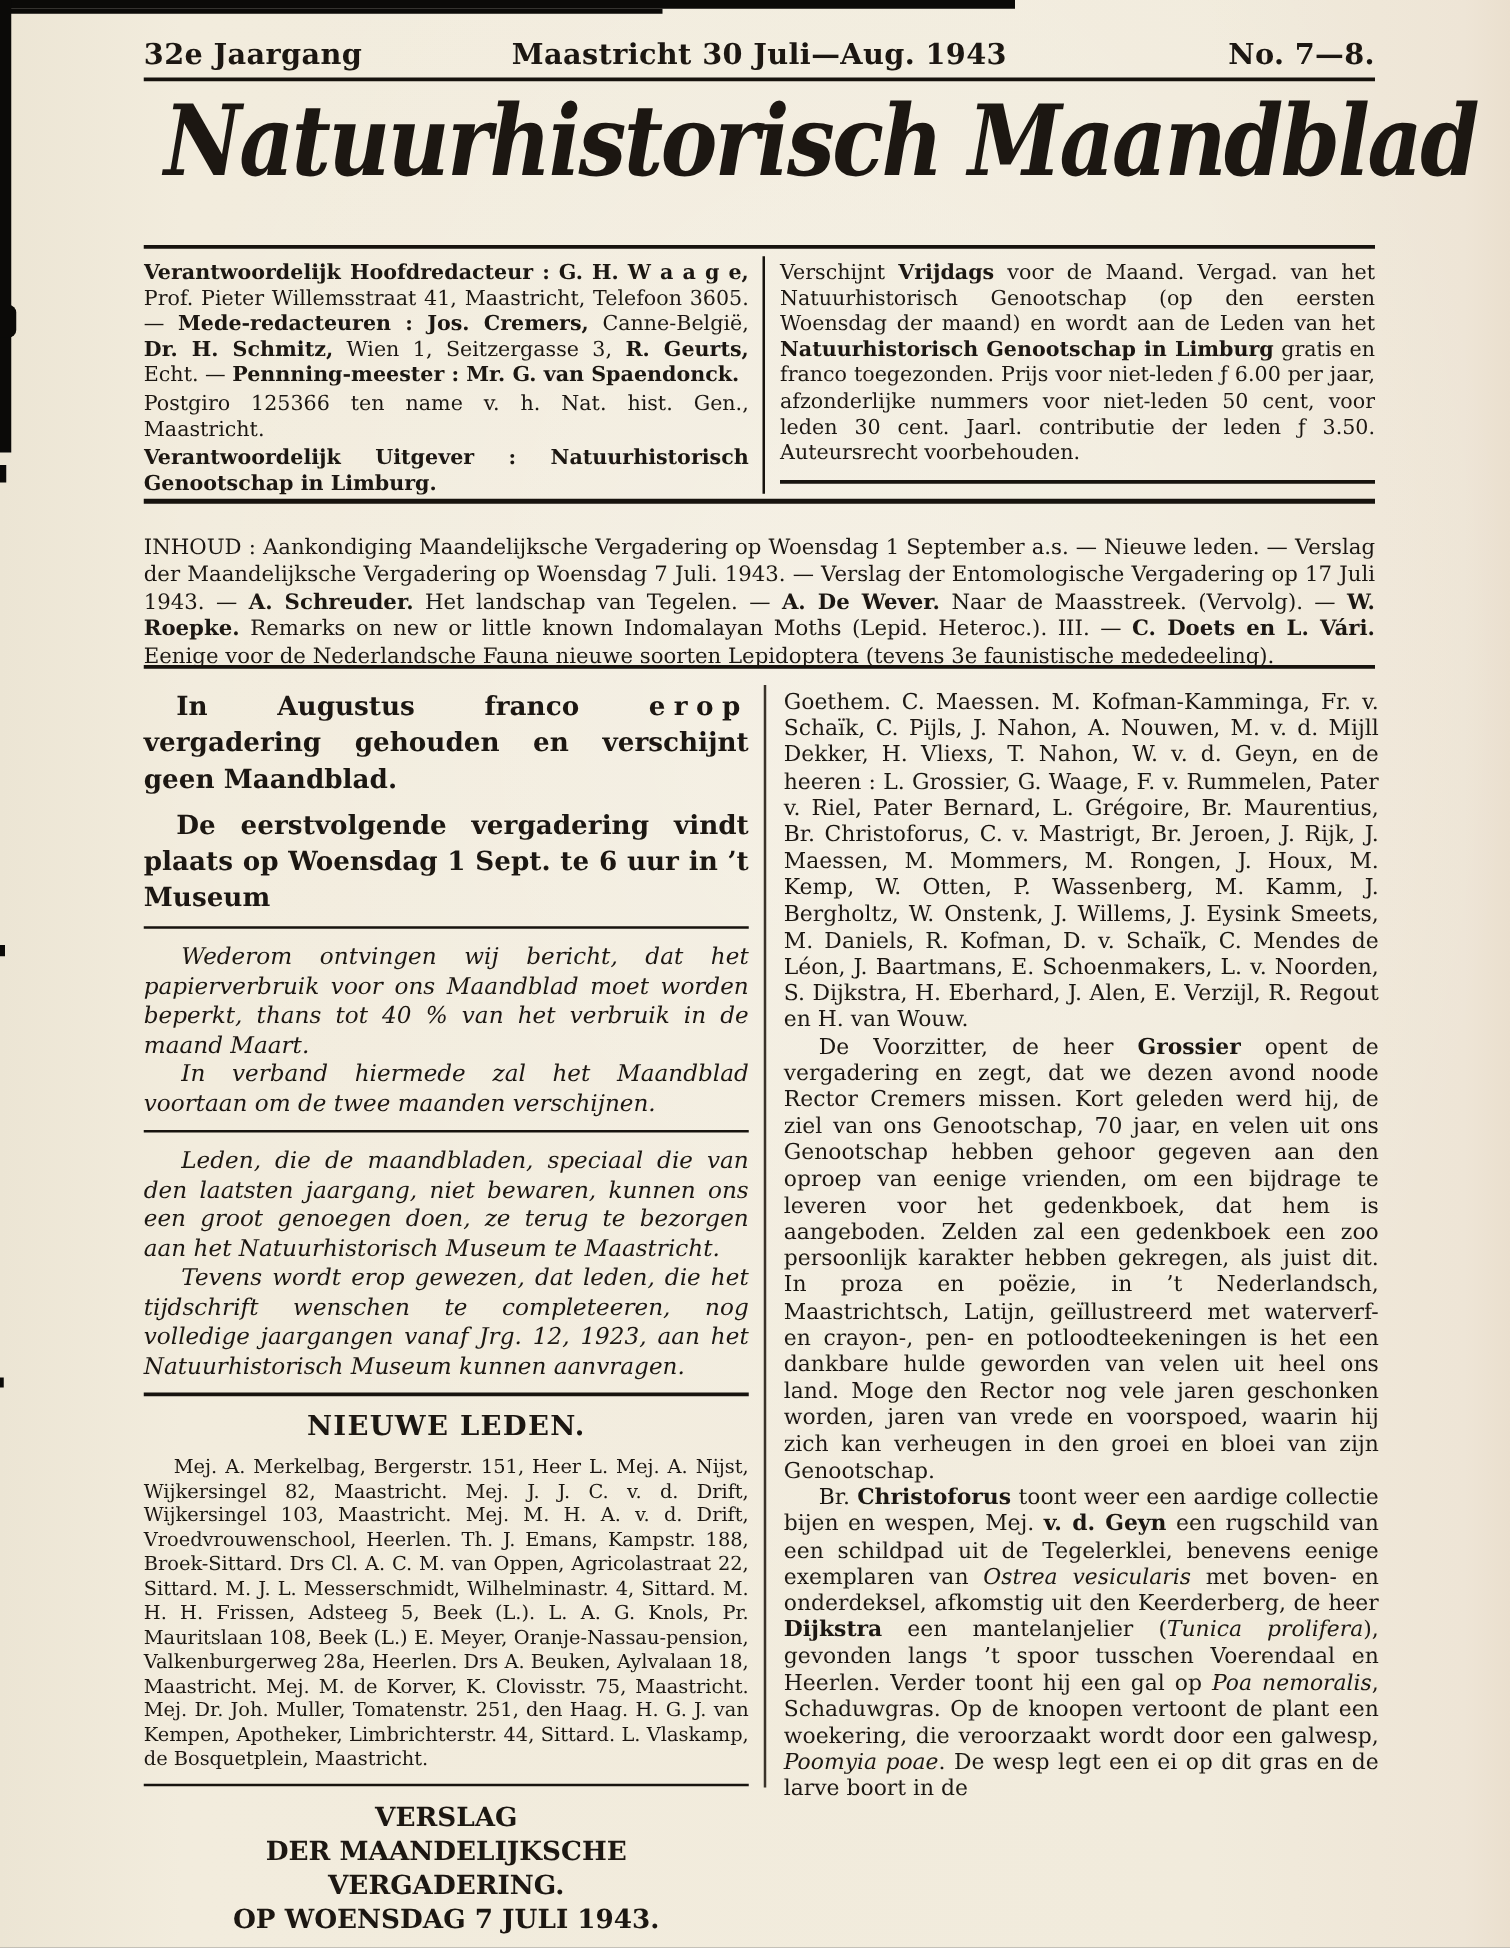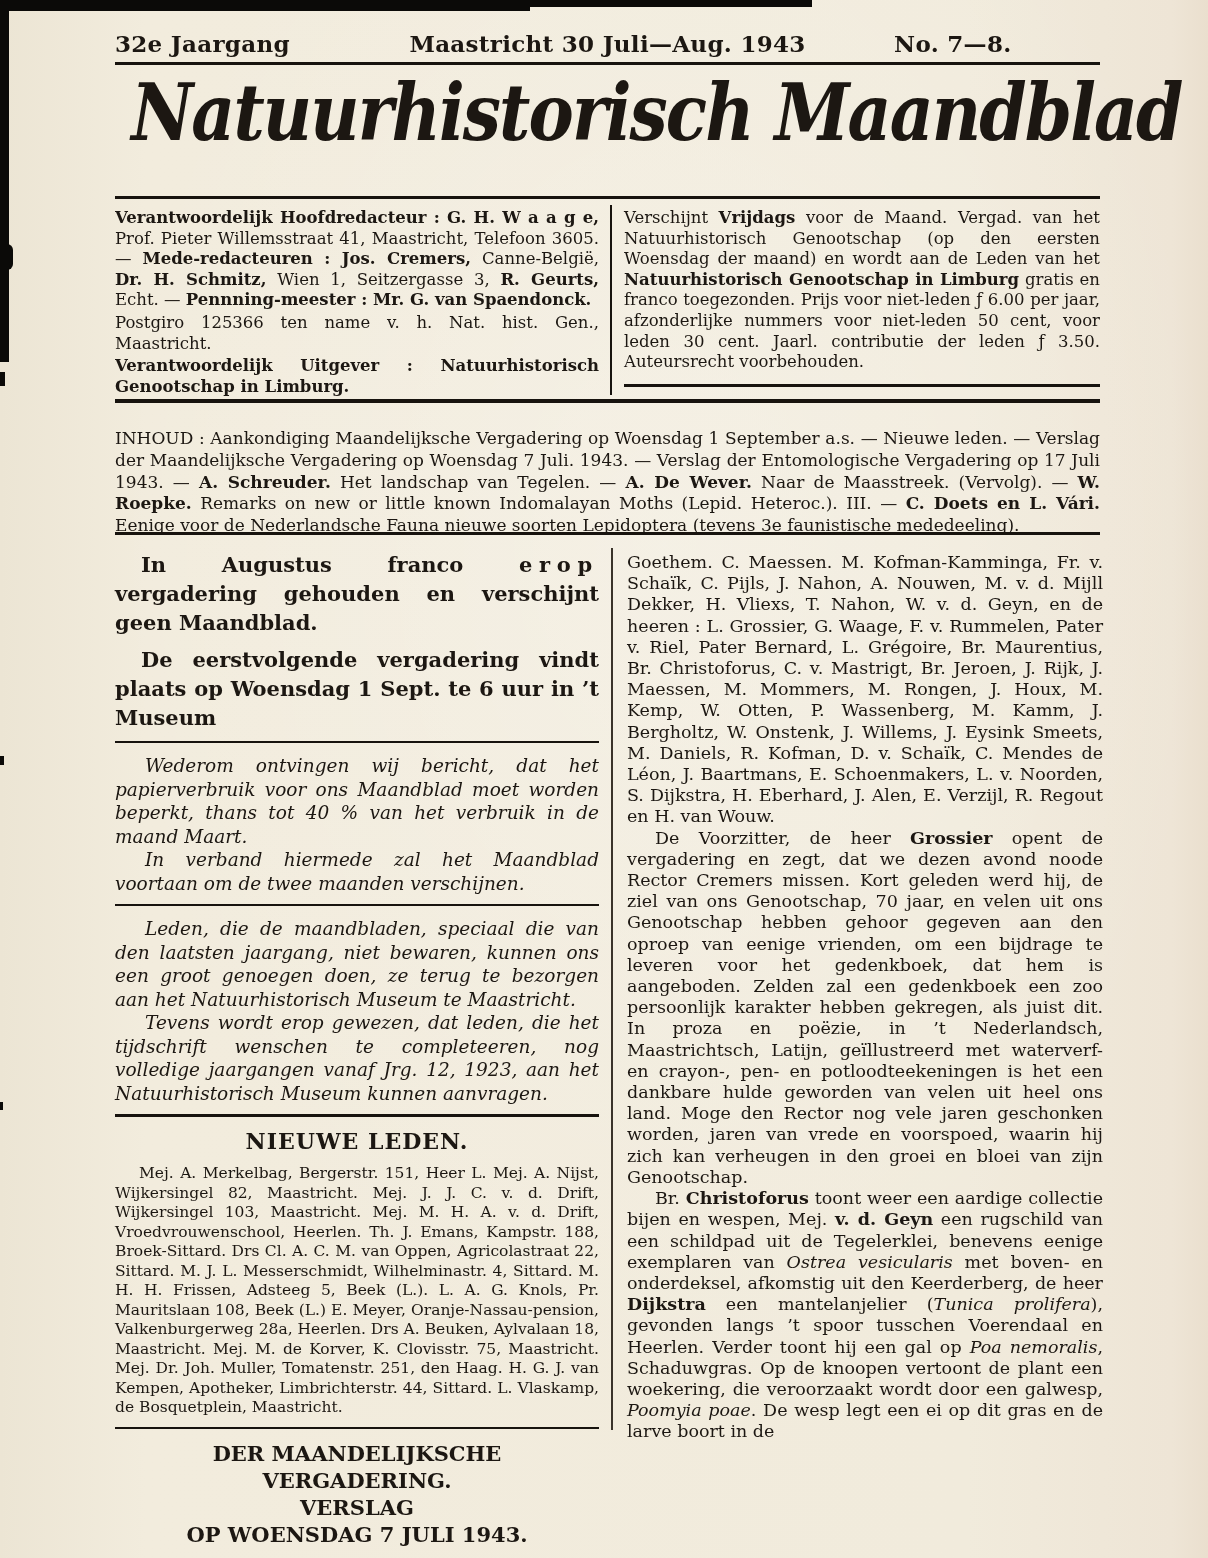--- a/index.html
+++ b/index.html
@@ -28,21 +28,21 @@
   .rule-c{top:399px;height:4px;}
   .rule-d{top:532px;height:3px;}
 
   .issue-header{
     position:absolute;left:115px;top:30px;width:985px;
     display:grid;grid-template-columns:1fr auto 1fr;align-items:baseline;
     font-weight:bold;font-size:23px;letter-spacing:.3px;
   }
   .issue-header .left{text-align:left;}
   .issue-header .mid{text-align:center;}
-  .issue-header .right{text-align:center;}
+  .issue-header .right{text-align:right;}
 
   .masthead-title{
     position:absolute;left:115px;top:66px;width:985px;margin:0;
     text-align:right;font-weight:bold;font-size:70px;white-space:nowrap;font-style:italic;
   }
   .masthead-title .stretch{
     display:inline-block;transform:scale(.97,1.12);transform-origin:top center;
     letter-spacing:-2px;
   }
   .masthead-subtitle{
@@ -154,22 +154,22 @@
     <div class="hr"></div>
     <div>
         <p class="notice-p"><span>Leden, die de maandbladen, speciaal die van den laatsten jaargang, niet bewaren, kunnen ons een groot genoegen doen, ze terug te bezorgen aan het Natuurhistorisch Museum te Maastricht.</span></p>
         <p class="notice-p"><span>Tevens wordt erop gewezen, dat leden, die het tijdschrift wenschen te completeeren, nog volledige jaargangen vanaf Jrg. 12, 1923, aan het Natuurhistorisch Museum kunnen aanvragen.</span></p>
       </div>
     <div class="hr hr-heavy"></div>
     <h2 class="section-heading">NIEUWE LEDEN.</h2>
     <p class="members">Mej. A. Merkelbag, Bergerstr. 151, Heer L. Mej. A. Nijst, Wijkersingel 82, Maastricht. Mej. J. J. C. v. d. Drift, Wijkersingel 103, Maastricht. Mej. M. H. A. v. d. Drift, Vroedvrouwenschool, Heerlen. Th. J. Emans, Kampstr. 188, Broek-Sittard. Drs Cl. A. C. M. van Oppen, Agricolastraat 22, Sittard. M. J. L. Messerschmidt, Wilhelminastr. 4, Sittard. M. H. H. Frissen, Adsteeg 5, Beek (L.). L. A. G. Knols, Pr. Mauritslaan 108, Beek (L.) E. Meyer, Oranje-Nassau-pension, Valkenburgerweg 28a, Heerlen. Drs A. Beuken, Aylvalaan 18, Maastricht. Mej. M. de Korver, K. Clovisstr. 75, Maastricht. Mej. Dr. Joh. Muller, Tomatenstr. 251, den Haag. H. G. J. van Kempen, Apotheker, Limbrichterstr. 44, Sittard. L. Vlaskamp, de Bosquetplein, Maastricht.</p>
     <div class="hr"></div>
     <h2 class="verslag-heading">
+      <span class="vh-line">VERSLAG</span>
       <span class="vh-line">DER MAANDELIJKSCHE VERGADERING.</span>
-      <span class="vh-line">VERSLAG</span>
       <span class="vh-line">OP WOENSDAG 7 JULI 1943.</span>
     </h2>
     <p class="attendees">Aanwezig de dames : H. Beljaars, J. van der Grinten, A. Nijst, T. Dütting, H. Hoeberechts-Roebroek, A. Kemp-Dassen, R. Sekhuis, G. van</p>
   </section>
 
   <div class="body-vdiv"></div>
 
   <section class="right-col">
       <p class="body-p"><span>Goethem. C. Maessen. M. Kofman-Kamminga, Fr. v. Schaïk, C. Pijls, J. Nahon, A. Nouwen, M. v. d. Mijll Dekker, H. Vliexs, T. Nahon, W. v. d. Geyn, en de heeren : L. Grossier, G. Waage, F. v. Rummelen, Pater v. Riel, Pater Bernard, L. Grégoire, Br. Maurentius, Br. Christoforus, C. v. Mastrigt, Br. Jeroen, J. Rijk, J. Maessen, M. Mommers, M. Rongen, J. Houx, M. Kemp, W. Otten, P. Wassenberg, M. Kamm, J. Bergholtz, W. Onstenk, J. Willems, J. Eysink Smeets, M. Daniels, R. Kofman, D. v. Schaïk, C. Mendes de Léon, J. Baartmans, E. Schoenmakers, L. v. Noorden, S. Dijkstra, H. Eberhard, J. Alen, E. Verzijl, R. Regout en H. van Wouw.</span></p>
       <p class="body-p"><span>De Voorzitter, de heer </span><span class="b">Grossier</span><span> opent de vergadering en zegt, dat we dezen avond noode Rector Cremers missen. Kort geleden werd hij, de ziel van ons Genootschap, 70 jaar, en velen uit ons Genootschap hebben gehoor gegeven aan den oproep van eenige vrienden, om een bijdrage te leveren voor het gedenkboek, dat hem is aangeboden. Zelden zal een gedenkboek een zoo persoonlijk karakter hebben gekregen, als juist dit. In proza en poëzie, in ’t Nederlandsch, Maastrichtsch, Latijn, geïllustreerd met waterverf- en crayon-, pen- en potloodteekeningen is het een dankbare hulde geworden van velen uit heel ons land. Moge den Rector nog vele jaren geschonken worden, jaren van vrede en voorspoed, waarin hij zich kan verheugen in den groei en bloei van zijn Genootschap.</span></p>

